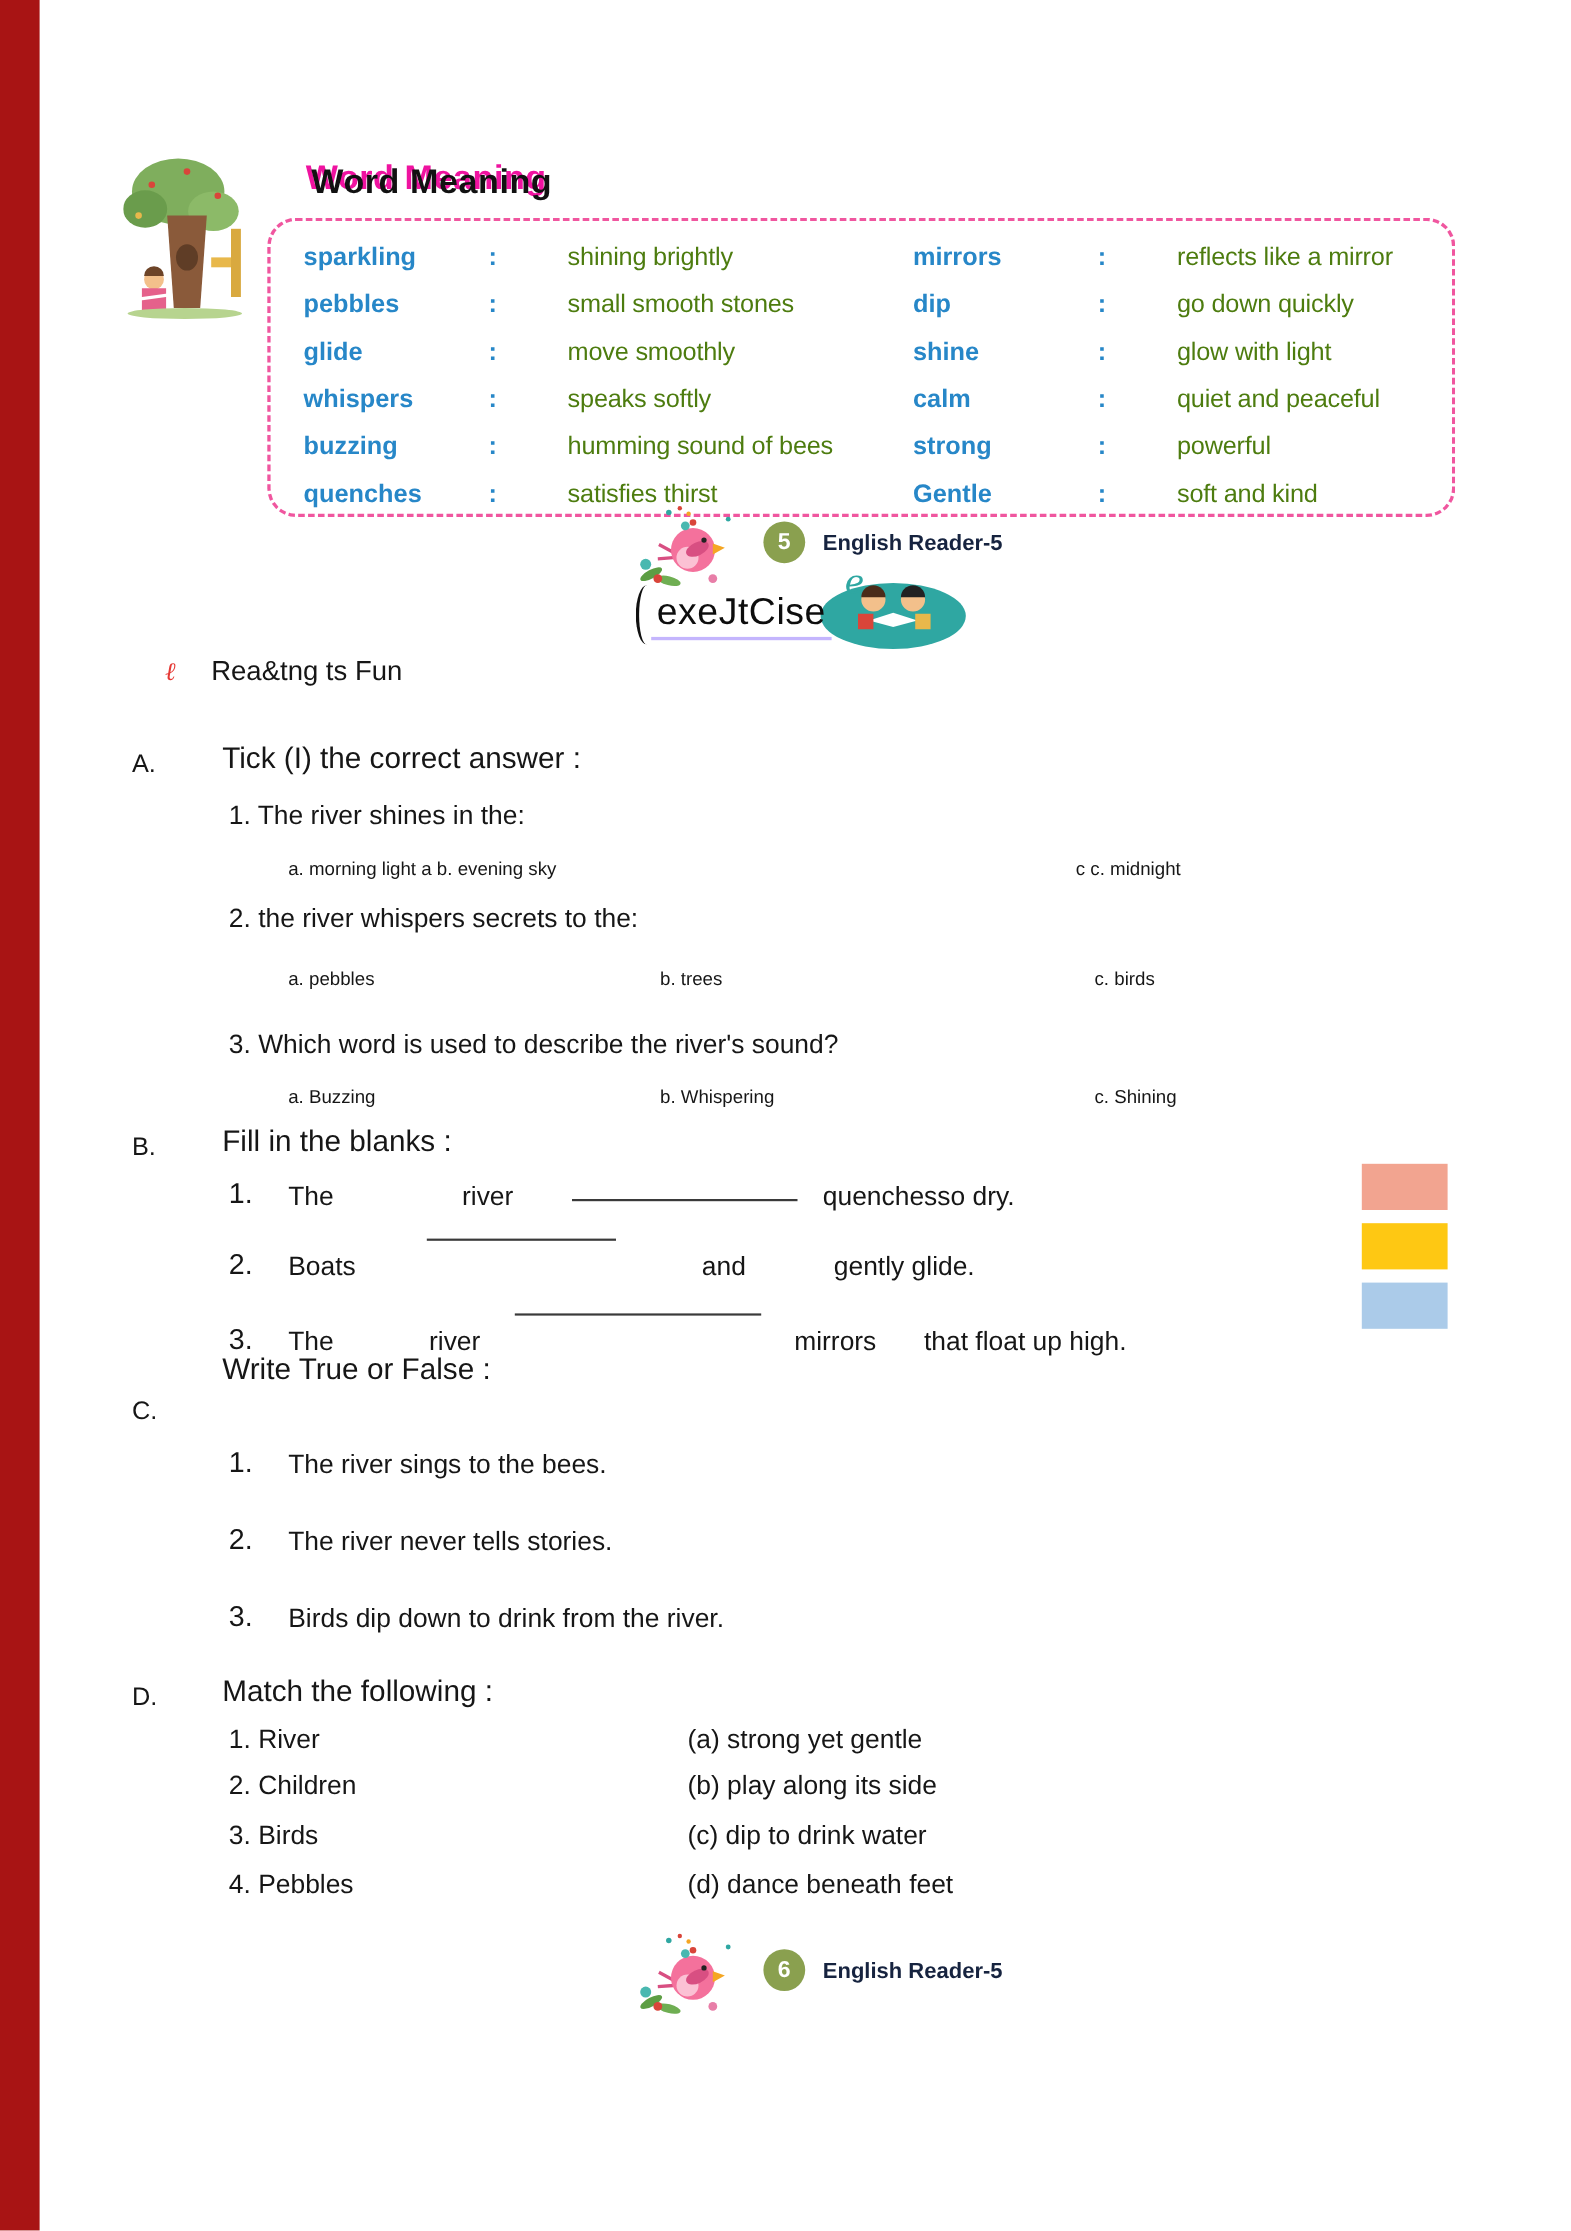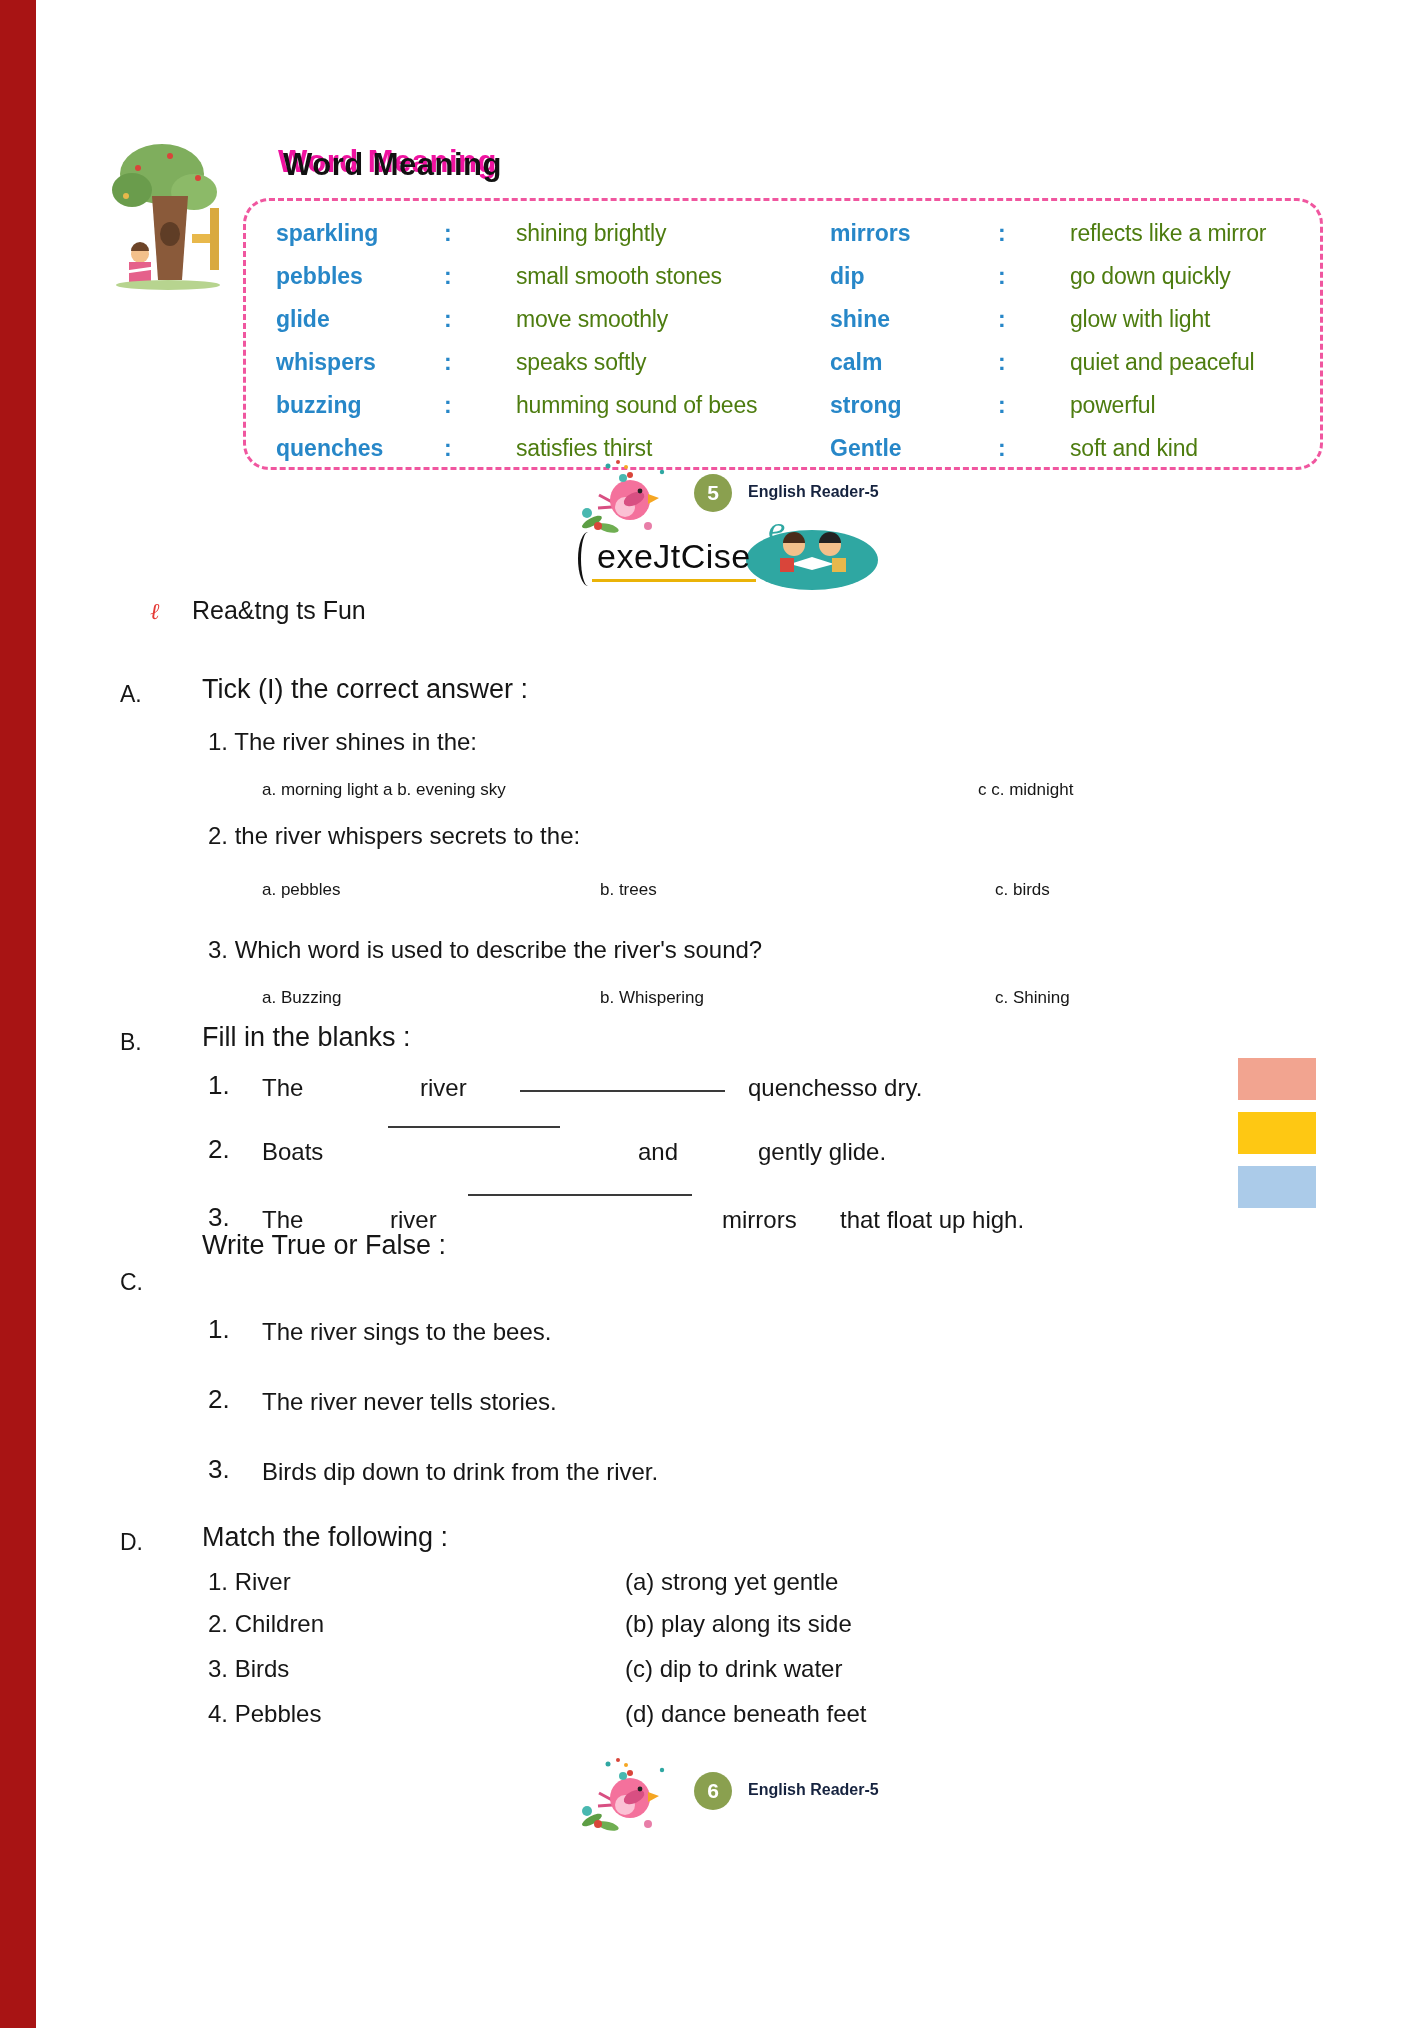--- a/index.html
+++ b/index.html
@@ -21,24 +21,24 @@
   .col-left { left:276px; top:212px; width:560px; }
   .col-right { left:830px; top:212px; width:480px; }
   .def-row { display:flex; height:43px; align-items:center; font-size:23px;gap:40px; }
   .def-word { width:128px; font-weight:600; color:var(--word-blue,#2787c8); }
   .def-colon { width:32px; font-weight:600; color:var(--word-blue,#2787c8); }
   .def-meaning { color:#4d7c0f; letter-spacing:-0.2px; }
 
   .badge-circle { position:absolute; width:38px; height:38px; border-radius:50%;
                   background:var(--badge-green,#8aa04f); color:#fff; display:flex;
                   align-items:center; justify-content:center; font-size:21px; font-weight:bold; }
-  .reader-label { position:absolute; font-size:16px; font-weight:bold; color:var(--reader-navy,#16233f); }
+  .reader-label { position:absolute; font-size:20px; font-weight:bold; color:var(--reader-navy,#16233f); }
 
   .ex-heading { position:absolute; left:592px; top:537px; font-size:34px; color:#0d0d0d;
-                border-bottom:3px solid #eab308; padding:0 5px 3px 5px; letter-spacing:.5px; }
+                border-bottom:3px solid #c4b5fd; padding:0 5px 3px 5px; letter-spacing:.5px; }
   .ex-script { position:absolute; left:768px; top:512px; font-size:30px; font-style:italic;
                color:var(--teal,#2fa7a2); font-family:"DejaVu Serif", serif; }
   .oval-mark { position:absolute; left:578px; top:532px; width:20px; height:54px;
                border-left:3px solid #111; border-radius:50% / 50%; }
 
   .read-bullet { position:absolute; left:150px; top:598px; font-size:23px; font-style:italic;
                  color:#e53935; font-family:"DejaVu Serif", serif; }
   .read-title { position:absolute; left:192px; top:596px; font-size:25px; }
 
   .sec-label { font-size:23px; }

